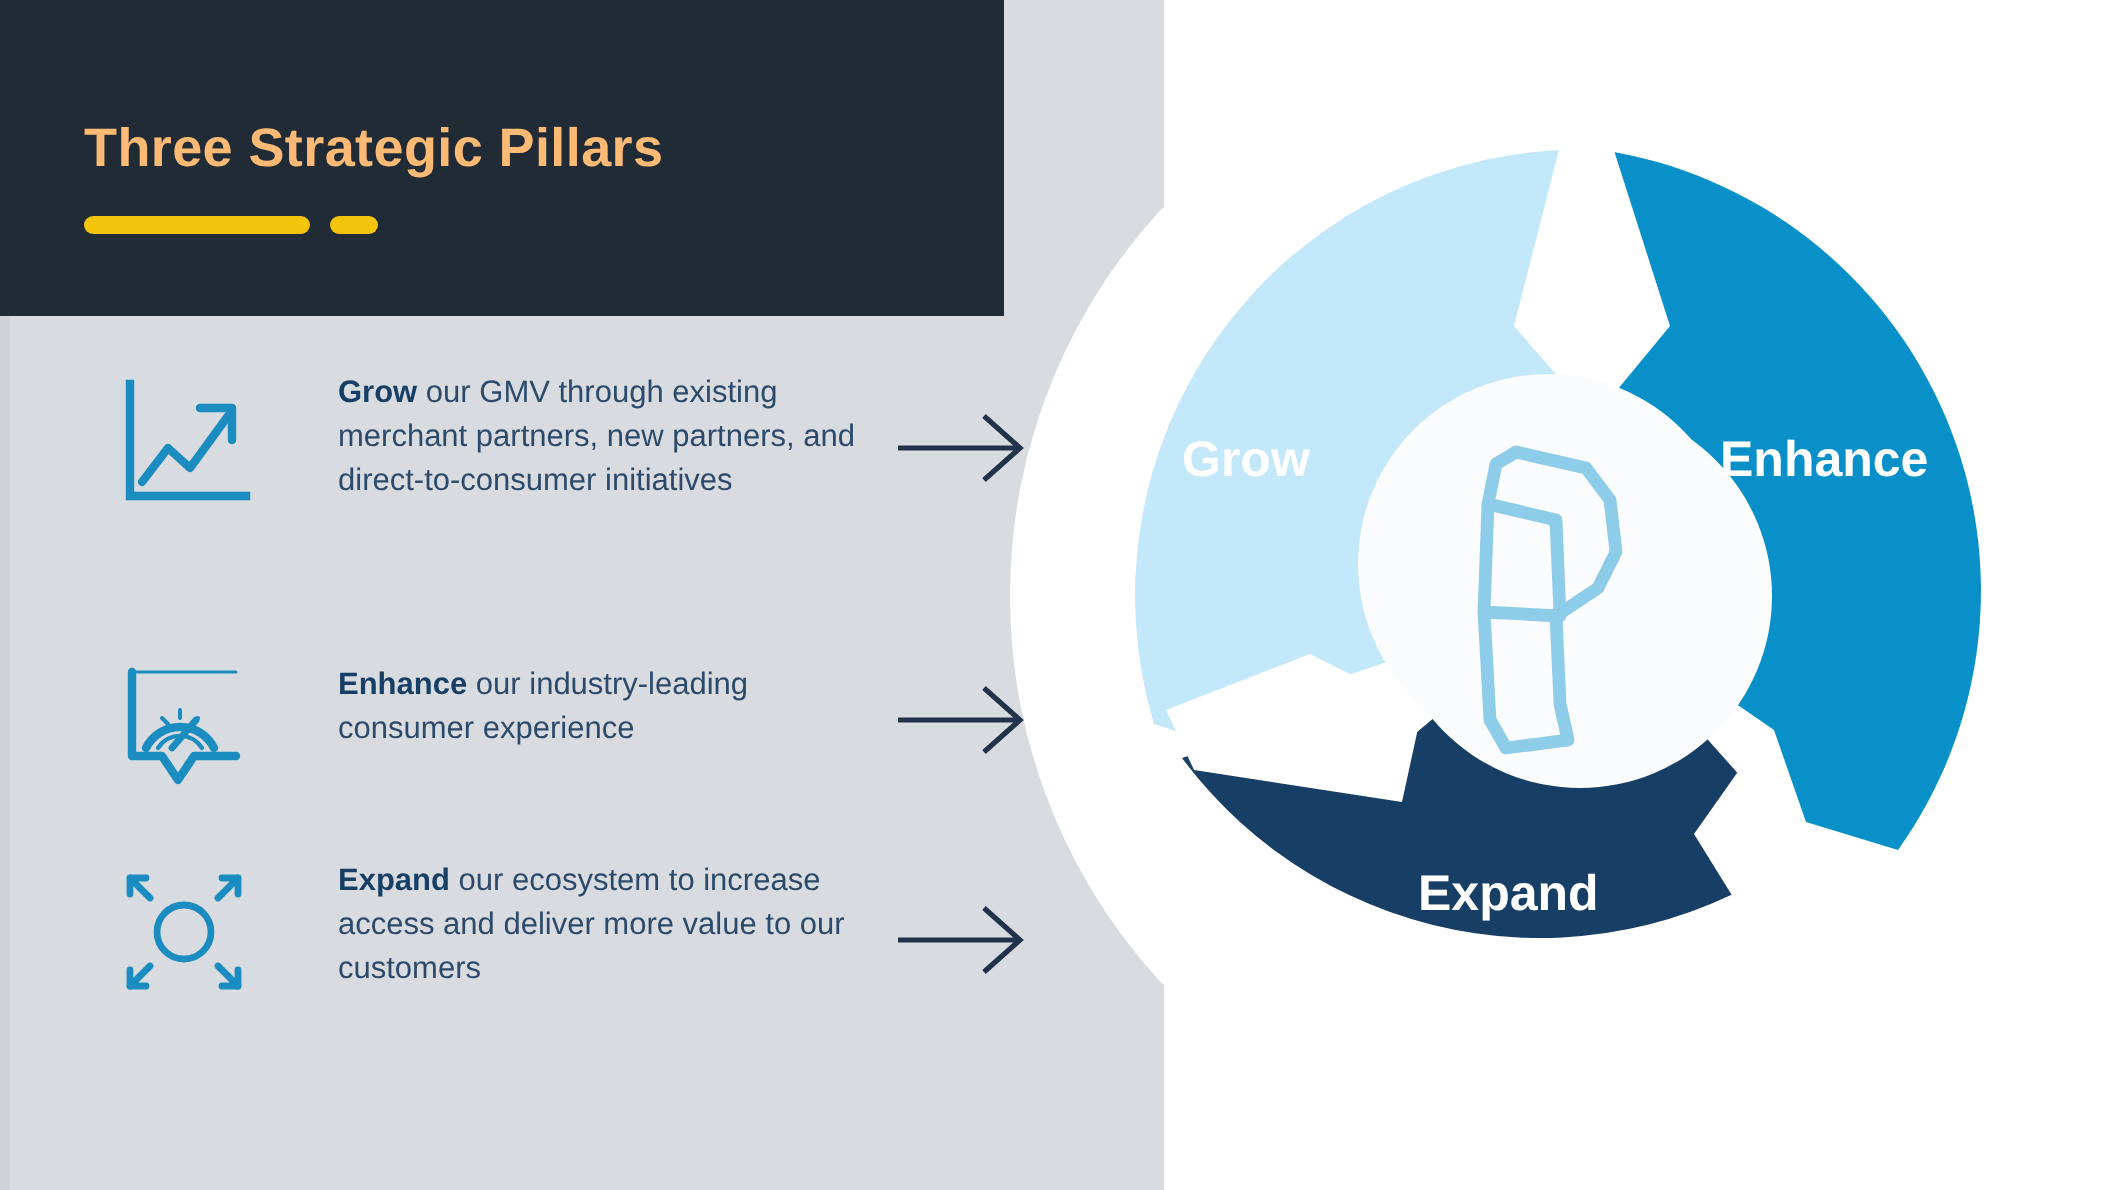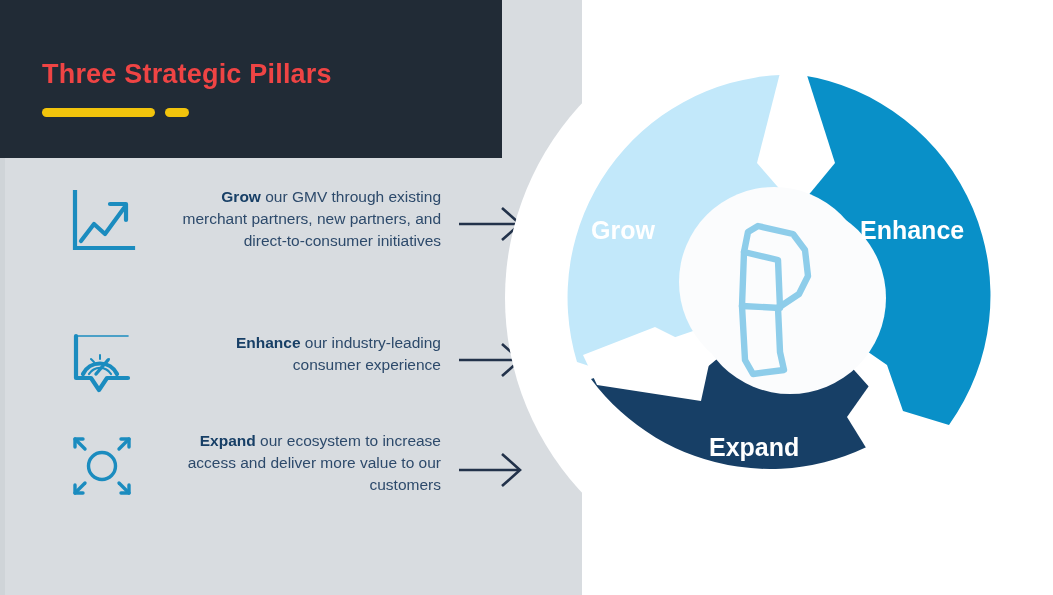--- a/index.html
+++ b/index.html
@@ -33,32 +33,32 @@
   
   .header-panel {
     position:absolute; left:0; top:0;
     width:502px; height:158px;
     background:#212b36;
   }
   .header-title {
     position:absolute; left:42px; top:59px;
     font-size:27px; font-weight:bold;
     letter-spacing:.2px;
-    color:#ef4444;
+    color:#fdba74;
     white-space:nowrap;
   }
   .accent-bar {
     position:absolute; height:9px;
     border-radius:5px; background:#f2c40c;
   }
   .accent-bar.long  { left:42px;  top:108px; width:113px; }
   .accent-bar.short { left:165px; top:108px; width:24px;  }
 
   
-  .bullets { position:absolute; left:12px; top:0; width:582px; height:595px;text-align:right; }
+  .bullets { position:absolute; left:2px; top:0; width:582px; height:595px; }
   .bullet-row { position:absolute; left:55px; width:460px; }
   .bullet-row.r1 { top:186px; }
   .bullet-row.r2 { top:332px; }
   .bullet-row.r3 { top:430px; }
 
   .bullet-icon {
     position:absolute; left:0; top:0;
     width:70px; height:72px;
   }
   .bullet-text {

